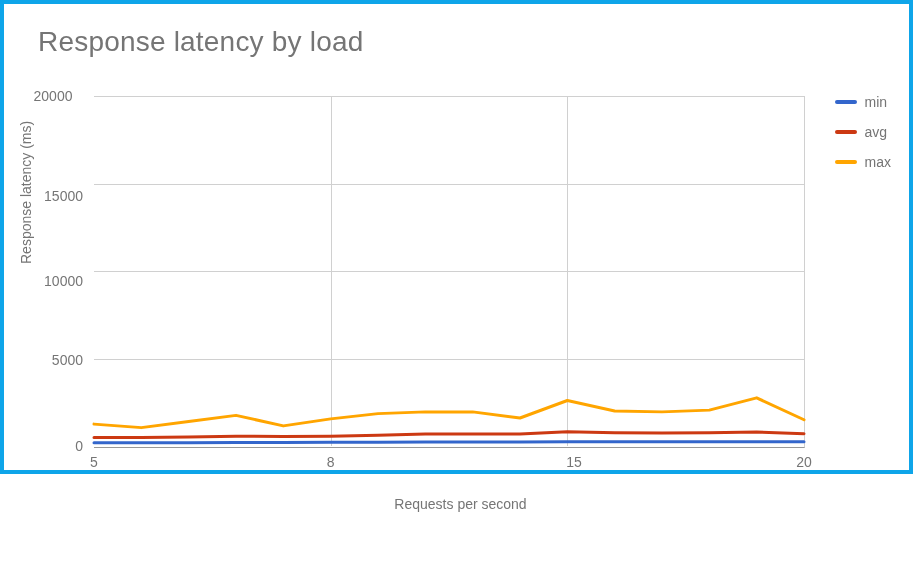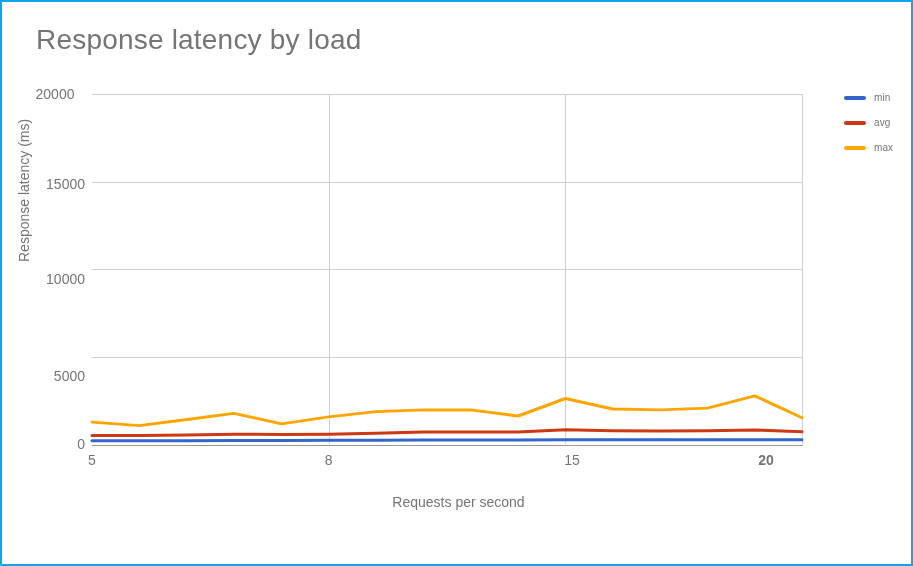--- a/index.html
+++ b/index.html
@@ -6,22 +6,22 @@
     margin: 0;
     padding: 0;
     width: 913px;
     height: 566px;
     font-family: Arial, Helvetica, sans-serif;
     background: #ffffff;
   }
   .frame {
     box-sizing: border-box;
     width: 913px;
-    height: 566px;
-    border: 2px solid #0ea5e9;
+    height: 474px;
+    border: 4px solid #0ea5e9;
     background: #ffffff;
     position: relative;
   }
   .title {
     position: absolute;
     left: 34px;
     top: 22px;
     font-size: 28px;
     color: #757575;
     font-weight: 400;
@@ -83,21 +83,21 @@
     position: absolute;
     top: 92px;
     width: 0;
     height: 350px;
     border-left: 1px solid #d0d0d0;
   }
   .legend {
     position: absolute;
     right: 18px;
     top: 90px;
-    font-size: 10px;
+    font-size: 14px;
     color: #757575;
   }
   .legend-item {
     display: flex;
     align-items: center;
     margin-bottom: 14px;
   }
   .legend-swatch {
     width: 22px;
     height: 4px;
@@ -138,30 +138,30 @@
     </div>
   <div class="plot-area"></div>
   <svg class="lines" id="lines">
       <path d="M0 346.85 L47.33333333333334 346.85 L94.66666666666669 346.675 L142 346.5 L189.33333333333337 346.5 L236.66666666666663 346.325 L284 346.15 L331.3333333333333 345.975 L378.6666666666667 345.975 L426 345.975 L473.33333333333326 345.8 L520.6666666666666 345.8 L568 345.8 L615.3333333333334 345.625 L662.6666666666666 345.625 L710 345.625 " stroke="#3366cc"></path>
       <path d="M0 341.59999999999997 L47.33333333333334 341.59999999999997 L94.66666666666669 340.9 L142 340.2 L189.33333333333337 340.55 L236.66666666666663 340.2 L284 339.15 L331.3333333333333 338.09999999999997 L378.6666666666667 338.09999999999997 L426 338.09999999999997 L473.33333333333326 335.65 L520.6666666666666 336.7 L568 337.05 L615.3333333333334 336.7 L662.6666666666666 336 L710 337.75 " stroke="#cc3912"></path>
       <path d="M0 328.125 L47.33333333333334 331.625 L94.66666666666669 325.5 L142 319.375 L189.33333333333337 329.875 L236.66666666666663 322.875 L284 317.625 L331.3333333333333 315.875 L378.6666666666667 315.875 L426 322 L473.33333333333326 304.5 L520.6666666666666 315 L568 315.875 L615.3333333333334 314.125 L662.6666666666666 301.875 L710 323.75 " stroke="#ffa500"></path>
     </svg>
 
   <div id="yticks">
       <div class="ytick" style="top: 442px;">0</div>
-      <div class="ytick" style="top: 374px;">5000</div>
+      <div class="ytick" style="top: 356px;">5000</div>
       <div class="ytick" style="top: 277px;">10000</div>
-      <div class="ytick" style="top: 182px;">15000</div>
+      <div class="ytick" style="top: 192px;">15000</div>
       <div class="ytick" style="top: 92px; text-align: center;">20000</div>
     </div>
   <div id="xticks">
       <div class="xtick" style="left: 90px;">5</div>
       <div class="xtick" style="left: 326.667px;">8</div>
       <div class="xtick" style="left: 570px;">15</div>
-      <div class="xtick" style="left: 764px; font-weight: bold;">20</div>
+      <div class="xtick" style="left: 800px;">20</div>
     </div>
 
   <div class="legend" id="legend">
       <div class="legend-item">
         <span class="legend-swatch" style="background: rgb(51, 102, 204);"></span>
         <span>min</span>
       </div>
       <div class="legend-item">
         <span class="legend-swatch" style="background: rgb(204, 57, 18);"></span>
         <span>avg</span>

